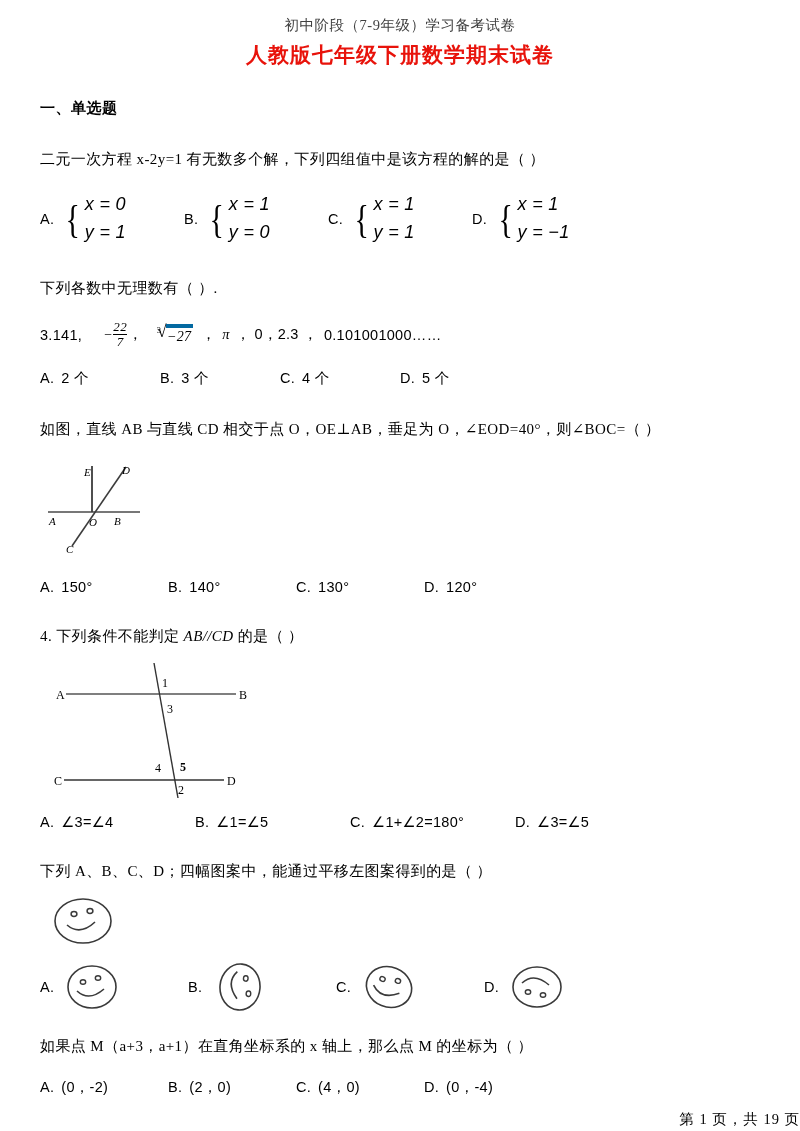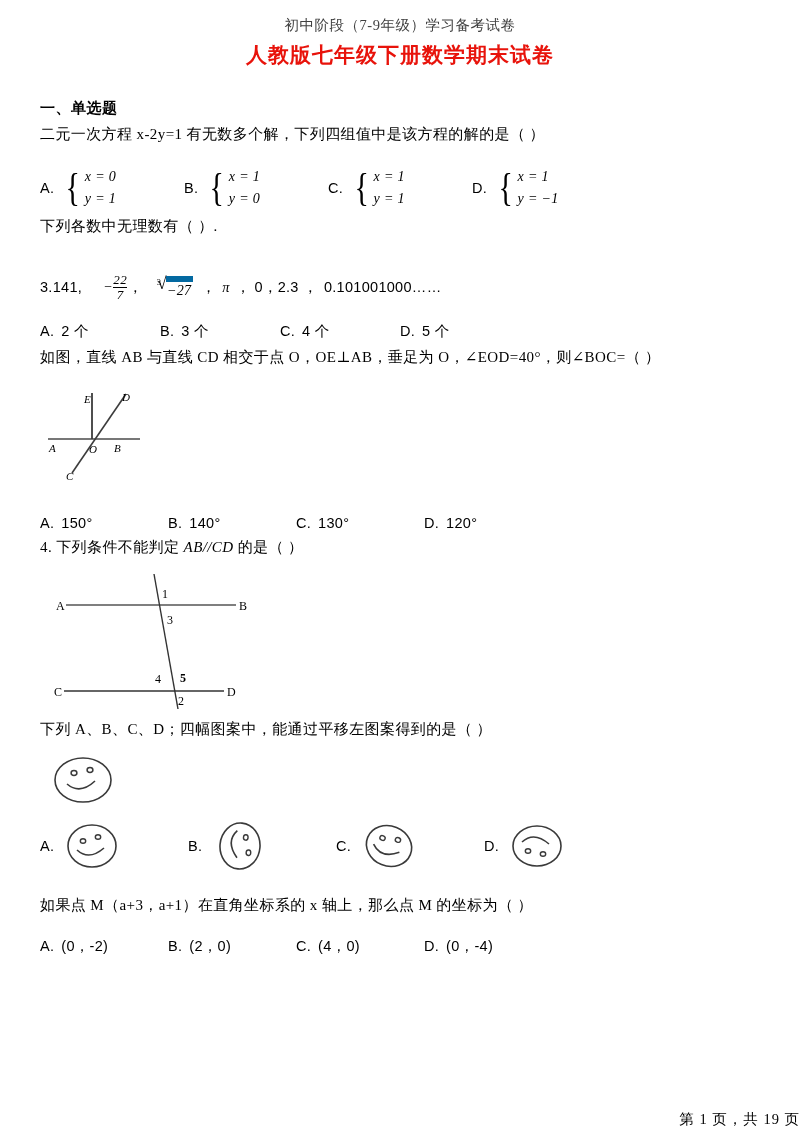--- a/index.html
+++ b/index.html
@@ -46,21 +46,21 @@
     font-family: Liberation Mono, monospace;
     font-weight: bold;
     font-size: 15px;
     margin-top: 30px;
     margin-bottom: 0;
     letter-spacing: 0.5px;
   }
   .qtext {
     font-size: 15px;
     line-height: 1.55;
-    margin-top: 5px;
+    margin-top: 30px;
     letter-spacing: 0.4px;
   }
   .ital { font-style: italic; font-family: "Liberation Serif", "DejaVu Serif", serif; }
   .opts {
     display: flex;
     margin-top: 20px;
     font-family: "Liberation Sans", "DejaVu Sans", sans-serif;
     font-size: 14.5px;
     letter-spacing: 0.3px;
   }
@@ -82,31 +82,31 @@
     font-size: 40px;
     line-height: 0.78;
     font-family: "Liberation Serif", "DejaVu Serif", serif;
     font-weight: 300;
     margin-right: 2px;
     transform: scaleX(0.75);
   }
   .sys-rows {
     display: inline-flex;
     flex-direction: column;
-    font-family: Liberation Serif, serif;
+    font-family: Liberation Sans, sans-serif;
     font-style: italic;
-    font-size: 14px;
+    font-size: 18px;
     line-height: 1.55;
   }
 
   
   .numline {
     font-family: "Liberation Sans", "DejaVu Sans", sans-serif;
     font-size: 14.5px;
-    margin-top: 35px;
+    margin-top: 20px;
     display: flex;
     align-items: center;
     letter-spacing: 0.3px;
   }
   .frac {
     display: inline-flex;
     flex-direction: column;
     align-items: center;
     vertical-align: middle;
     font-family: "Liberation Serif", "DejaVu Serif", serif;
@@ -127,21 +127,21 @@
   }
   .cbrt .idx {
     font-size: 8.5px;
     font-style: normal;
     position: relative;
     top: 1px;
     right: -4px;
   }
   .cbrt .rad { font-size: 17px; line-height: 1; position: relative; top: -1px; }
   .cbrt .radicand {
-    border-top: 6px solid #0369a1;
+    border-top: 4px solid #0369a1;
     padding: 1px 2px 0 1px;
     margin-left: -1px;
     position: relative;
     top: 0px;
   }
 
   .fig { margin-top: 12px; }
   .footer {
     position: absolute;
     left: 0;
@@ -258,21 +258,21 @@
         <line x1="52" y1="12" x2="52" y2="58" stroke="#3c3c3c" stroke-width="1.8"></line>
         <line x1="32" y1="92" x2="86" y2="13" stroke="#3c3c3c" stroke-width="1.6"></line>
         <text x="44" y="22" font-family="Liberation Serif, serif" font-style="italic" font-size="11" fill="#000">E</text>
         <text x="82" y="20" font-family="Liberation Serif, serif" font-style="italic" font-size="11" fill="#000">D</text>
         <text x="9" y="71" font-family="Liberation Serif, serif" font-style="italic" font-size="11" fill="#000">A</text>
         <text x="49" y="72" font-family="Liberation Serif, serif" font-style="italic" font-size="11" fill="#000">O</text>
         <text x="74" y="71" font-family="Liberation Serif, serif" font-style="italic" font-size="11" fill="#000">B</text>
         <text x="26" y="99" font-family="Liberation Serif, serif" font-style="italic" font-size="11" fill="#000">C</text>
       </svg>
     </div>
-    <div class="opts" style="margin-top:30px">
+    <div class="opts" style="margin-top:21px">
       <div class="opt-w-2">
         <span class="olab">A.</span><span>150°</span>
       </div>
       <div class="opt-w-2">
         <span class="olab">B.</span><span>140°</span>
       </div>
       <div class="opt-w-2">
         <span class="olab">C.</span><span>130°</span>
       </div>
       <div class="opt-w-2">
@@ -293,20 +293,34 @@
         <text x="185" y="41" font-family="Liberation Serif, serif" font-size="12" fill="#000">B</text>
         <text x="0" y="127" font-family="Liberation Serif, serif" font-size="12" fill="#000">C</text>
         <text x="173" y="127" font-family="Liberation Serif, serif" font-size="12" fill="#000">D</text>
         <text x="108" y="29" font-family="Liberation Serif, serif" font-size="12" fill="#000">1</text>
         <text x="113" y="55" font-family="Liberation Serif, serif" font-size="12" fill="#000">3</text>
         <text x="101" y="114" font-family="Liberation Serif, serif" font-size="12" fill="#000">4</text>
         <text x="126" y="113" font-family="Liberation Serif, serif" font-size="12" font-weight="bold" fill="#000">5</text>
         <text x="124" y="136" font-family="Liberation Serif, serif" font-size="12" fill="#000">2</text>
       </svg>
     </div>
+    <div class="opts" style="margin-top:12px">
+      <div class="opt-w-3">
+        <span class="olab">A.</span><span>∠3=∠4</span>
+      </div>
+      <div class="opt-w-3">
+        <span class="olab">B.</span><span>∠1=∠5</span>
+      </div>
+      <div style="width:165px">
+        <span class="olab">C.</span><span>∠1+∠2=180°</span>
+      </div>
+      <div>
+        <span class="olab">D.</span><span>∠3=∠5</span>
+      </div>
+    </div>
 
     <div class="qtext">下列 A、B、C、D；四幅图案中，能通过平移左图案得到的是（ ）</div>
     <div class="fig" style="margin-top:12px;margin-left:8px">
       <svg width="70" height="52" viewBox="0 0 70 52">
         <ellipse cx="35" cy="26" rx="28" ry="22" fill="none" stroke="#3a3a3a" stroke-width="1.6"></ellipse>
         <ellipse cx="26" cy="19" rx="2.9" ry="2.4" fill="none" stroke="#3a3a3a" stroke-width="1.5"></ellipse>
         <ellipse cx="42" cy="16" rx="2.9" ry="2.4" fill="none" stroke="#3a3a3a" stroke-width="1.5"></ellipse>
         <path d="M 19 30 Q 32 41 47 27" fill="none" stroke="#3a3a3a" stroke-width="1.6"></path>
       </svg>
     </div>

